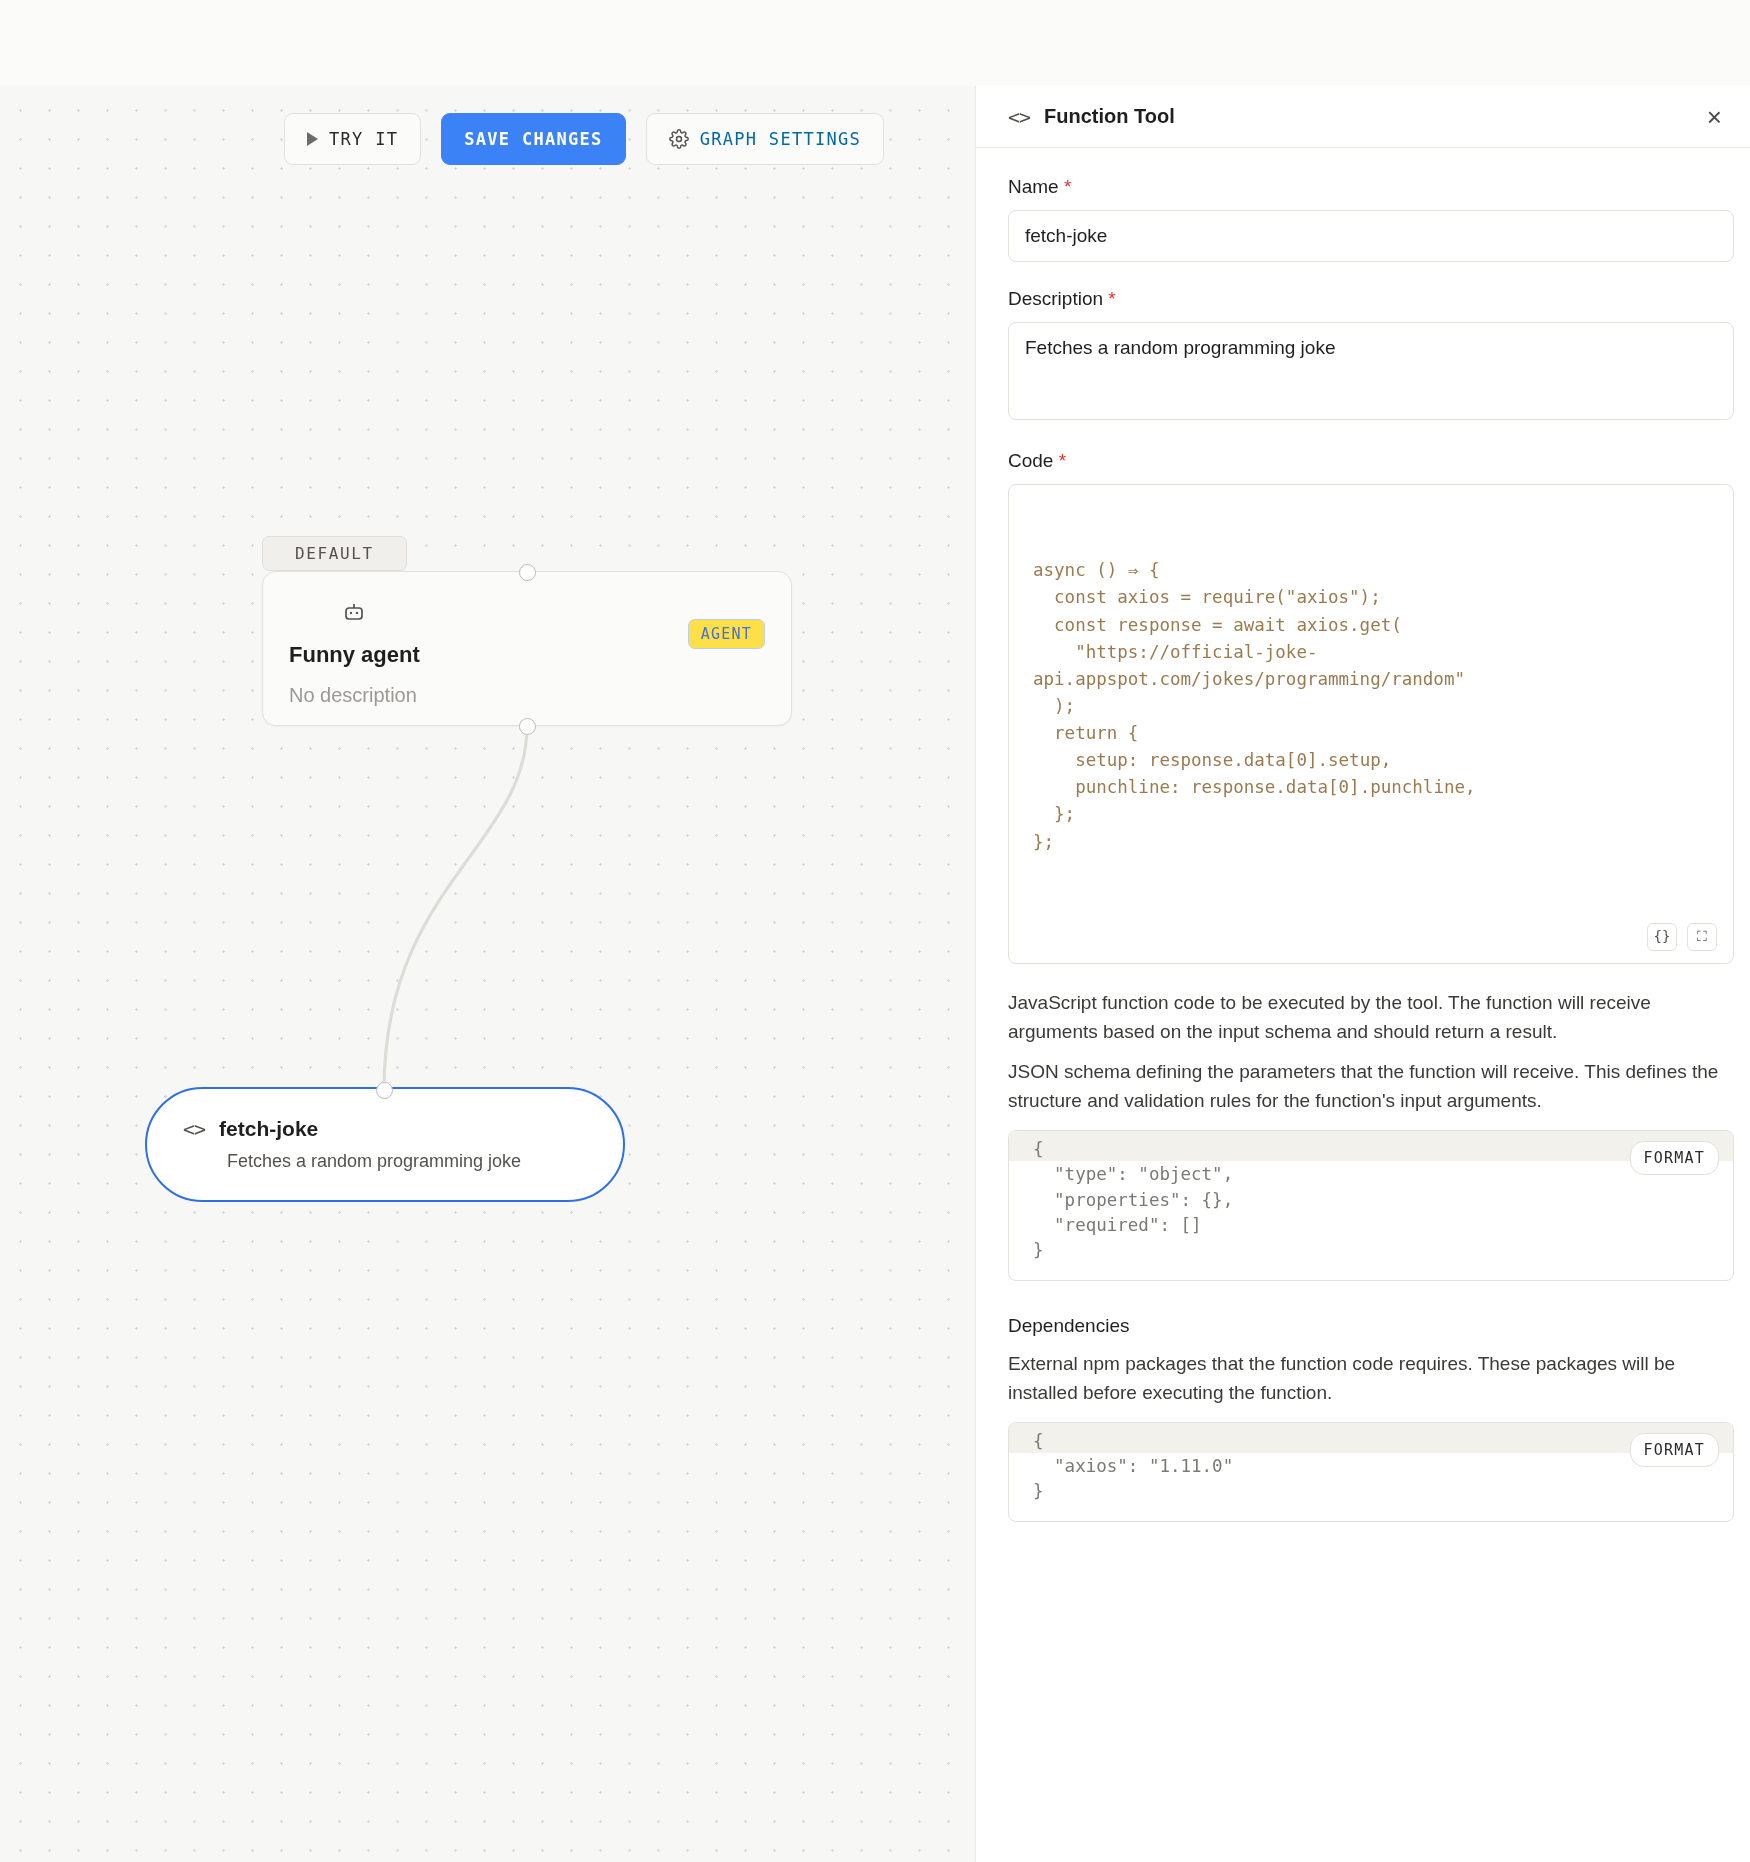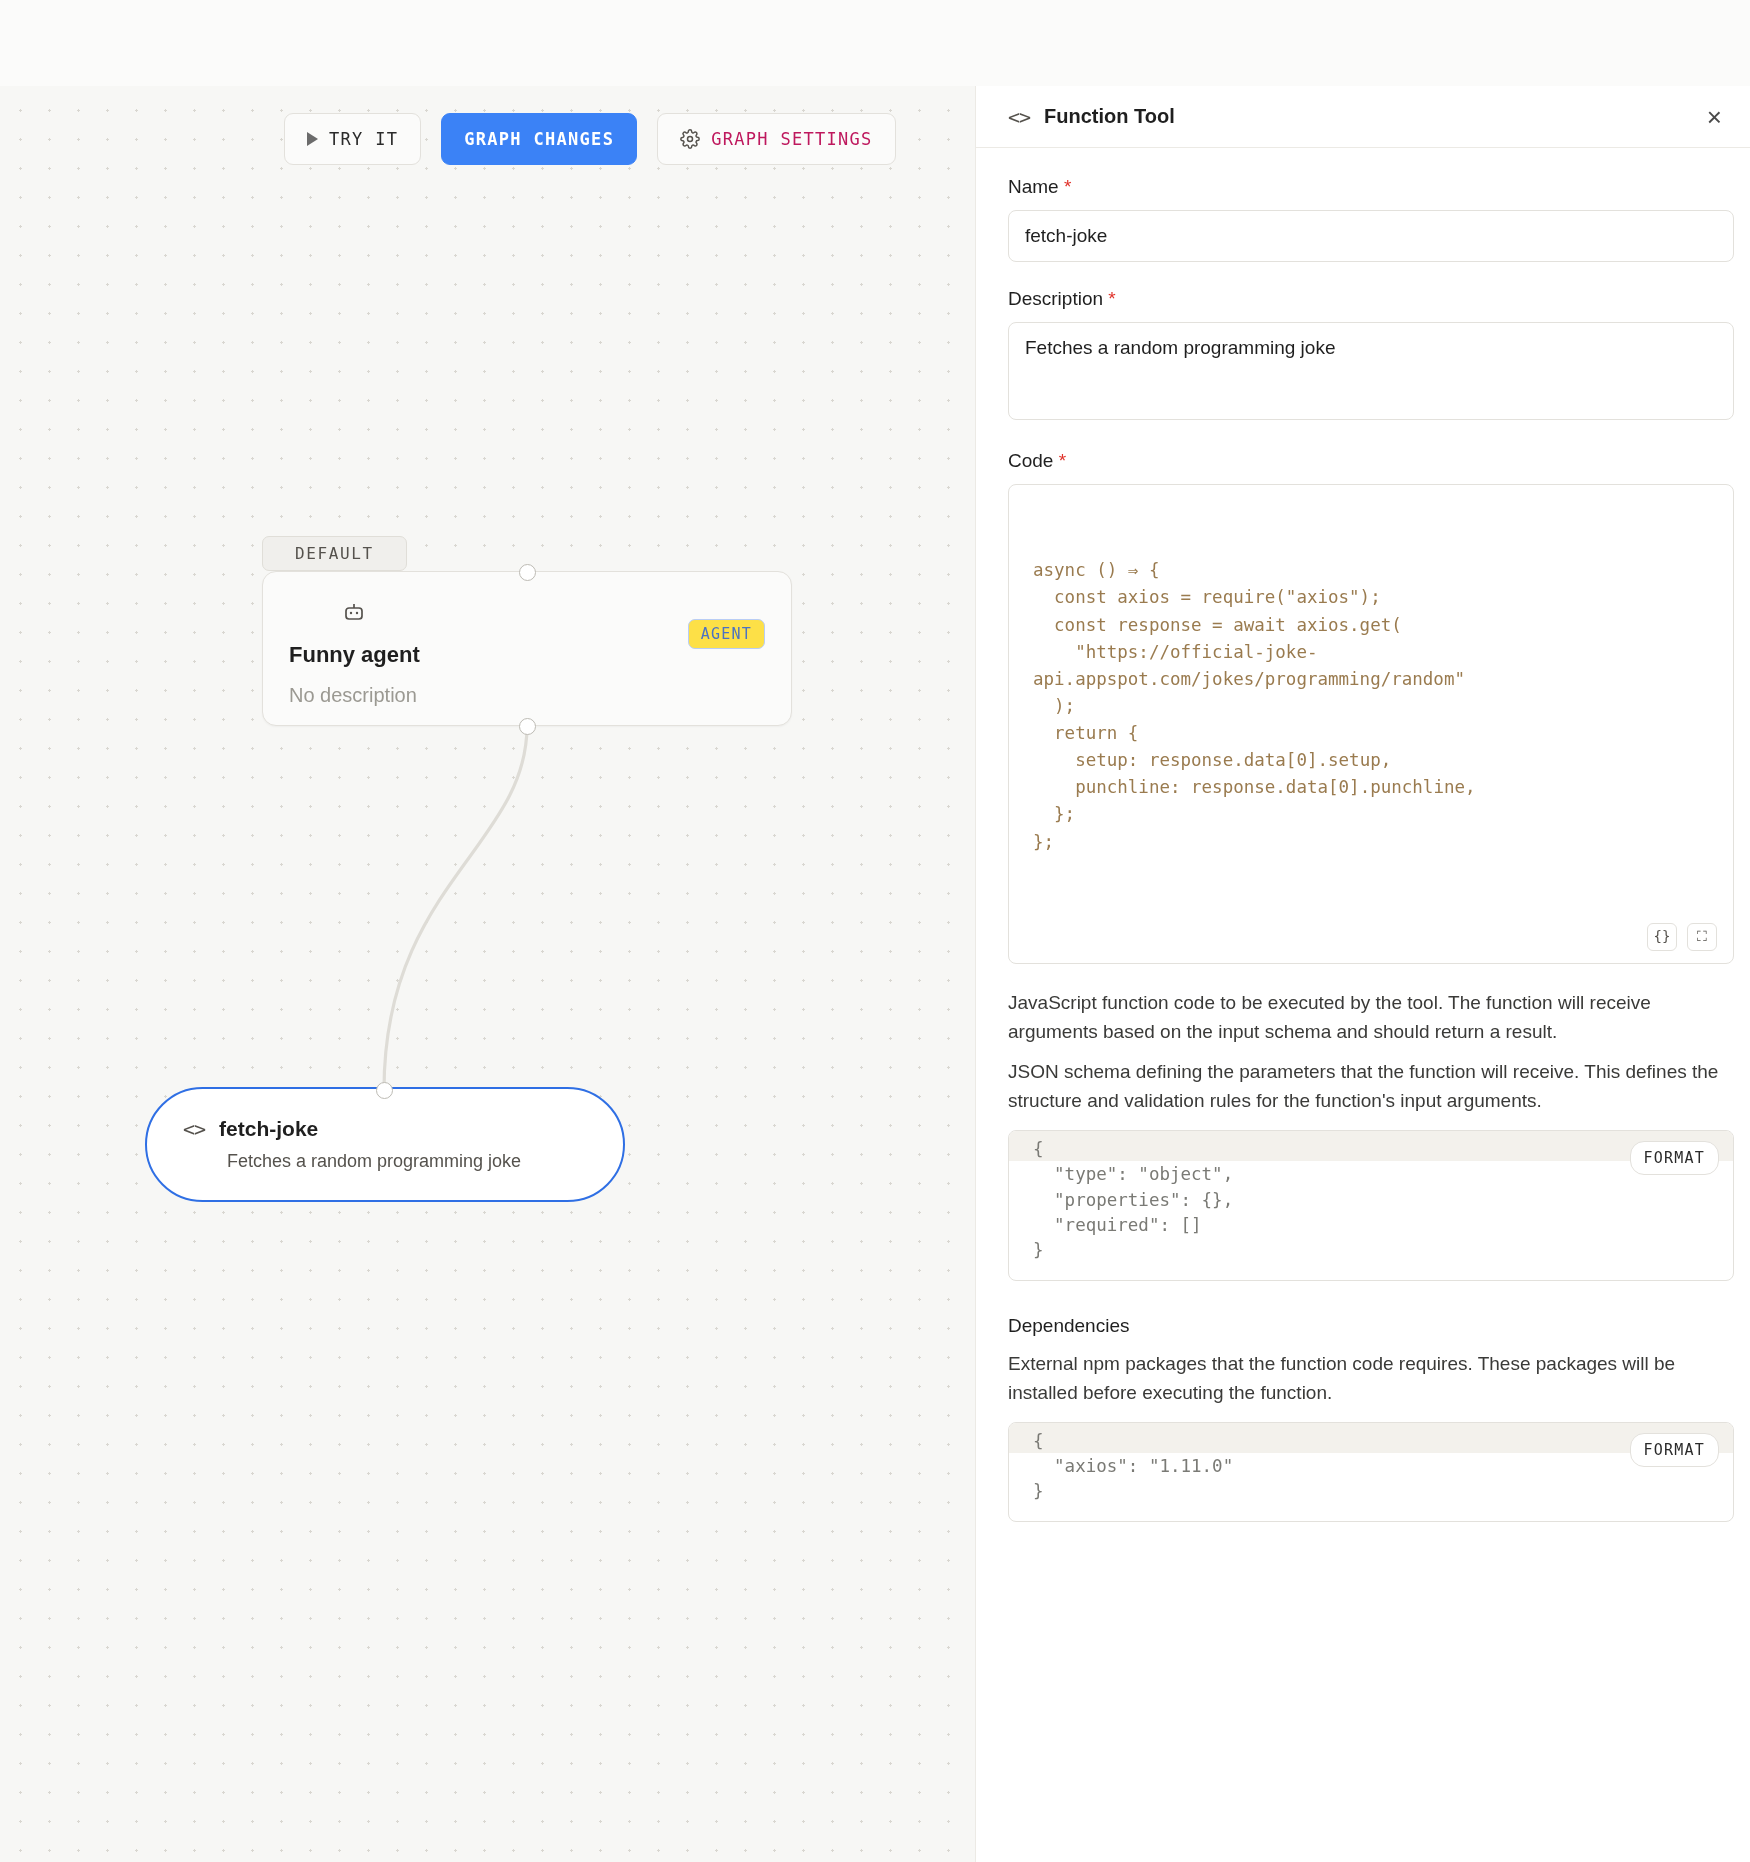--- a/index.html
+++ b/index.html
@@ -62,21 +62,21 @@
   }
   .btn-save {
     background: #3b82f6;
     border: 1px solid #3b82f6;
     color: #ffffff;
     font-weight: 600;
   }
   .btn-settings {
     background: #fbfbfa;
     border: 1px solid #e3e1dc;
-    color: #be185d;
+    color: #0369a1;
   }
   .tri-icon {
     width: 0; height: 0;
     border-left: 11px solid #6b6b6b;
     border-top: 7px solid transparent;
     border-bottom: 7px solid transparent;
     display: inline-block;
   }
   .gear-icon svg { display:block; }
 
@@ -348,21 +348,21 @@
   <div class="top-strip"></div>
 
   <div class="canvas">
 
     <div class="toolbar">
       <div class="btn btn-try">
         <span class="tri-icon"></span>
         <span>TRY IT</span>
       </div>
       <div class="btn btn-save">
-        <span>GRAPH CHANGES</span>
+        <span>SAVE CHANGES</span>
       </div>
       <div class="btn btn-settings">
         <span class="gear-icon">
           <svg width="20" height="20" viewBox="0 0 24 24" fill="none" stroke="#55524d" stroke-width="1.8">
             <circle cx="12" cy="12" r="3"></circle>
             <path d="M19.4 15a1.65 1.65 0 0 0 .33 1.82l.06.06a2 2 0 1 1-2.83 2.83l-.06-.06a1.65 1.65 0 0 0-1.82-.33 1.65 1.65 0 0 0-1 1.51V21a2 2 0 1 1-4 0v-.09A1.65 1.65 0 0 0 9 19.4a1.65 1.65 0 0 0-1.82.33l-.06.06a2 2 0 1 1-2.83-2.83l.06-.06a1.65 1.65 0 0 0 .33-1.82 1.65 1.65 0 0 0-1.51-1H3a2 2 0 1 1 0-4h.09A1.65 1.65 0 0 0 4.6 9a1.65 1.65 0 0 0-.33-1.82l-.06-.06a2 2 0 1 1 2.83-2.83l.06.06A1.65 1.65 0 0 0 9 4.6a1.65 1.65 0 0 0 1-1.51V3a2 2 0 1 1 4 0v.09a1.65 1.65 0 0 0 1 1.51 1.65 1.65 0 0 0 1.82-.33l.06-.06a2 2 0 1 1 2.83 2.83l-.06.06A1.65 1.65 0 0 0 19.4 9c.2.5.67.85 1.21.92H21a2 2 0 1 1 0 4h-.09a1.65 1.65 0 0 0-1.51 1z"></path>
           </svg>
         </span>
         <span>GRAPH SETTINGS</span>
       </div>

